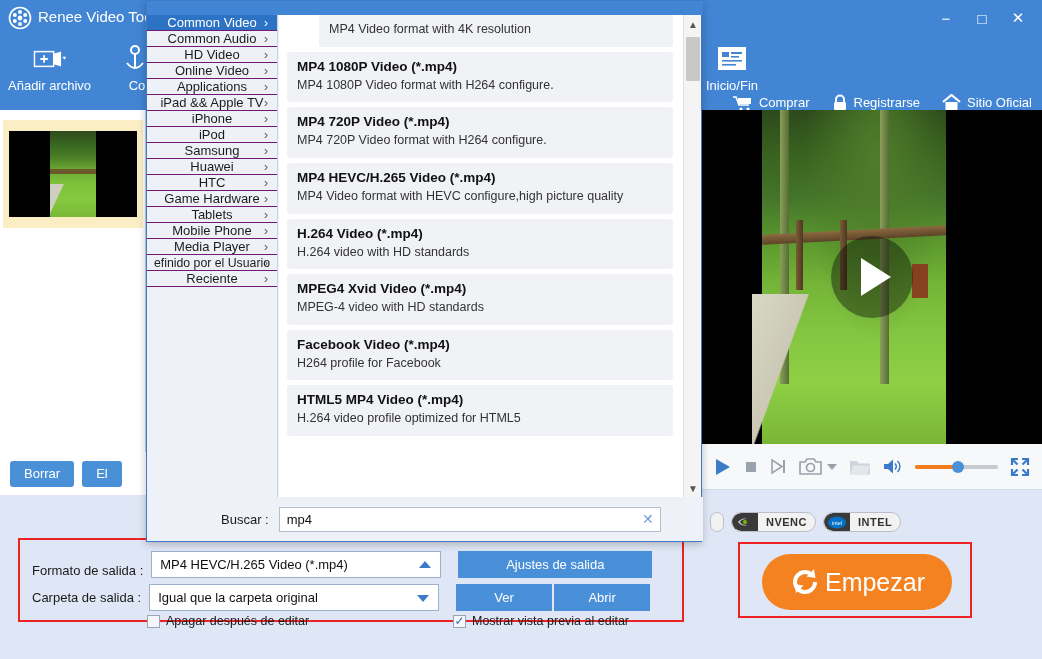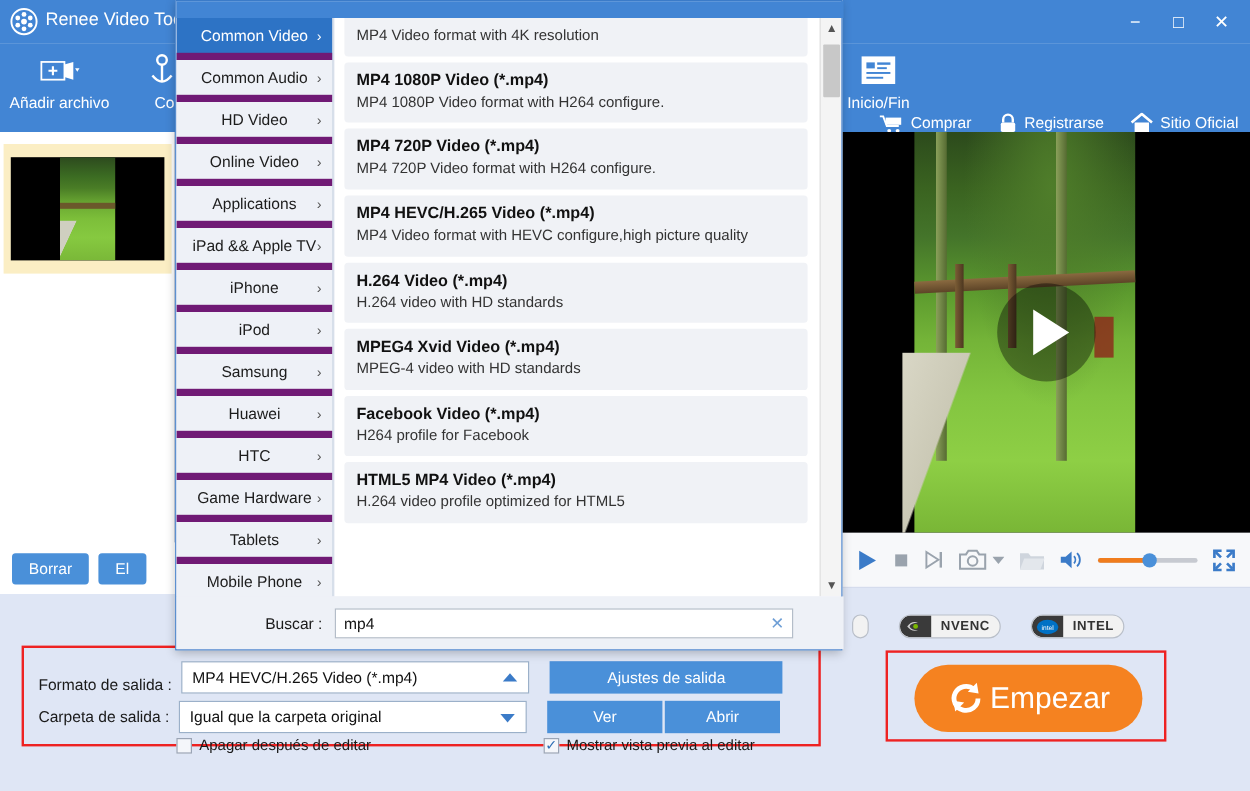--- a/index.html
+++ b/index.html
@@ -138,21 +138,21 @@
     position: relative; width: 84px; height: 4px; background: #c7cad1; border-radius: 2px;
     cursor: pointer;
   }
   .vol-fill { position: absolute; left: 0; top: 0; height: 4px; width: 52%; background: #f07c1d; border-radius: 2px; }
   .vol-knob { position: absolute; left: 52%; top: -4px; width: 12px; height: 12px; margin-left: -6px;
               background: #4a90d9; border-radius: 50%; }
 
   
   .badges {
     position: absolute; left: 702px; top: 504px; width: 340px; height: 36px;
-    display: flex; align-items: center; gap: 25px; padding-left: 8px;
+    display: flex; align-items: center; gap: 7px; padding-left: 8px;
   }
   .badge {
     display: flex; align-items: center; height: 20px; border: 1px solid #b9bfc9;
     border-radius: 10px; overflow: hidden; background: #f2f2f2;
   }
   .badge-ico {
     width: 26px; height: 18px; background: #3a3a3a; display: flex;
     align-items: center; justify-content: center; border-radius: 9px 0 0 9px;
   }
   .badge-txt { font-size: 11px; font-weight: bold; color: #333; padding: 0 8px; letter-spacing: .5px; }
@@ -205,44 +205,44 @@
     background: #eef1f7; border: 1px solid #3b7bc8; box-shadow: 0 2px 8px rgba(0,0,0,.25);
     z-index: 50;
   }
   .dd-header { position: absolute; left: 0; top: 0; width: 556px; height: 14px; background: #4285d4; }
 
   .cat-list {
     position: absolute; left: 0; top: 14px; width: 131px; bottom: 44px;
     background: #eef1f7; border-right: 1px solid #c9d2e1; overflow: hidden;
   }
   .cat {
-    height: 35px; display: flex; align-items: center; justify-content: center;
+    height: 16px; display: flex; align-items: center; justify-content: center;
     position: relative; font-size: 13px; color: #1c1c1c; cursor: pointer;
-    border-bottom: 6px solid #701a75;
+    border-bottom: 1px solid #701a75;
   }
   .cat .chev { position: absolute; right: 9px; font-size: 12px; color: #555; }
   .cat.sel { background: #2d73c5; color: #fff; }
   .cat.sel .chev { color: #fff; }
   .cat.wide { font-size: 12.3px; }
 
   .fmt-list {
     position: absolute; left: 132px; top: 14px; right: 0; bottom: 44px;
     background: #ffffff; overflow: hidden;
   }
   .fmt-scrollport {
     position: absolute; left: 0; top: 0; right: 20px; bottom: 0; padding: 0 8px;
   }
   .fmt {
     background: #f0f2f6; border-radius: 3px; margin-top: 5px; padding: 7px 10px 9px 10px;
     cursor: pointer;
   }
   .fmt:first-child { margin-top: 0; }
   .fmt-name { font-size: 13.5px; font-weight: bold; color: #111; margin-bottom: 4px; }
   .fmt-desc { font-size: 12.5px; color: #333; line-height: 1.25; }
-  .fmt.clipped { margin-top: 0; border-radius: 0 0 3px 3px; }
+  .fmt.clipped { margin-top: 0; border-radius: 0 0 3px 3px; margin-left: 32px; }
 
   .fmt-scrollbar {
     position: absolute; right: 0; top: 0; width: 18px; bottom: 0;
     background: #f4f4f4; border-left: 1px solid #e0e0e0;
   }
   .sb-arrow {
     position: absolute; left: 0; width: 18px; height: 18px; display: flex;
     align-items: center; justify-content: center; font-size: 10px; color: #555; cursor: pointer;
   }
   .sb-arrow.up { top: 0; }

